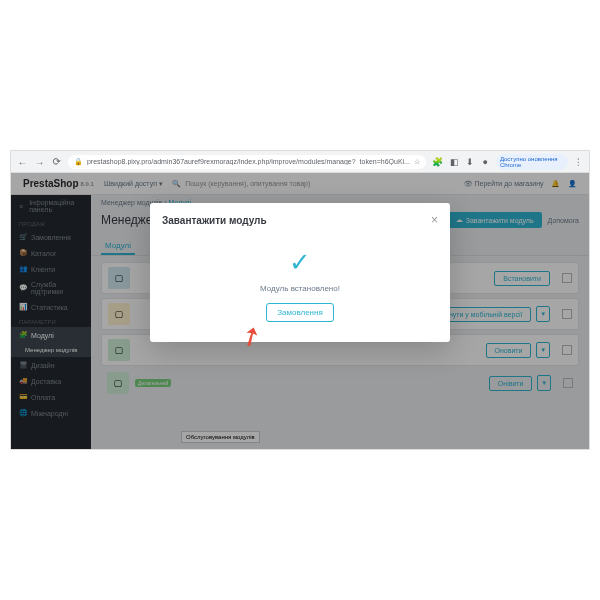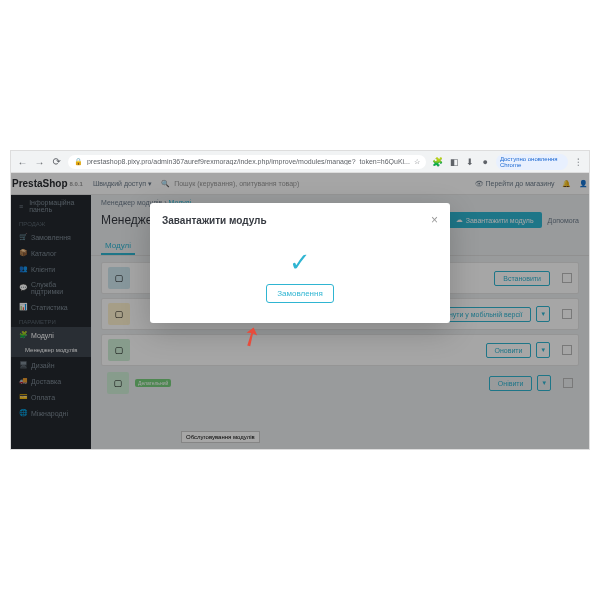--- a/index.html
+++ b/index.html
@@ -10,21 +10,21 @@
     
     
     .browser-bar { height: 22px; background: #f1f3f4; display: flex; align-items: center; padding: 0 6px; gap: 6px; border-bottom: 1px solid #ddd; }
     .nav-btn { width: 14px; height: 14px; display: flex; align-items: center; justify-content: center; color: #5f6368; font-size: 10px; }
     .url-bar { flex: 1; background: #fff; border-radius: 10px; height: 14px; display: flex; align-items: center; padding: 0 6px; font-size: 7px; color: #5f6368; gap: 4px; }
     .url-text { flex: 1; white-space: nowrap; overflow: hidden; }
     .br-icon { width: 12px; height: 12px; display: flex; align-items: center; justify-content: center; font-size: 9px; color: #5f6368; }
     .update-badge { background: #e8f0fe; color: #1967d2; font-size: 6px; padding: 2px 4px; border-radius: 8px; }
     
     
-    .app-header { height: 22px; background: #fff; border-bottom: 1px solid #e5e5e5; display: flex; align-items: center; padding: 0 1px; gap: 10px; }
+    .app-header { height: 22px; background: #fff; border-bottom: 1px solid #e5e5e5; display: flex; align-items: center; padding: 0 12px; gap: 10px; }
     .logo { font-weight: bold; font-size: 10px; color: #282b30; display: flex; align-items: center; gap: 2px; }
     .logo-badge { font-size: 6px; color: #999; }
     .quick-access { font-size: 7px; color: #6c7b8a; }
     .header-search { display: flex; align-items: center; gap: 4px; font-size: 7px; color: #999; }
     .header-right { margin-left: auto; display: flex; align-items: center; gap: 8px; font-size: 7px; color: #6c7b8a; }
     
     
     .main-wrap { display: flex; height: calc(100% - 44px); }
     
     
@@ -218,20 +218,21 @@
     </div>
 
     <div class="overlay">
       <div class="modal">
         <div class="modal-head">
           <div class="modal-title">Завантажити модуль</div>
           <div class="modal-close">×</div>
         </div>
         <div class="modal-body">
           <div class="check-icon">✓</div>
+          <div class="install-msg">Модуль встановлено!</div>
           <div class="configure-btn">Замовлення</div>
           <div class="red-arrow">➚</div>
         </div>
       </div>
     </div>
 
   </div>
 </div>
 
 </body></html>

